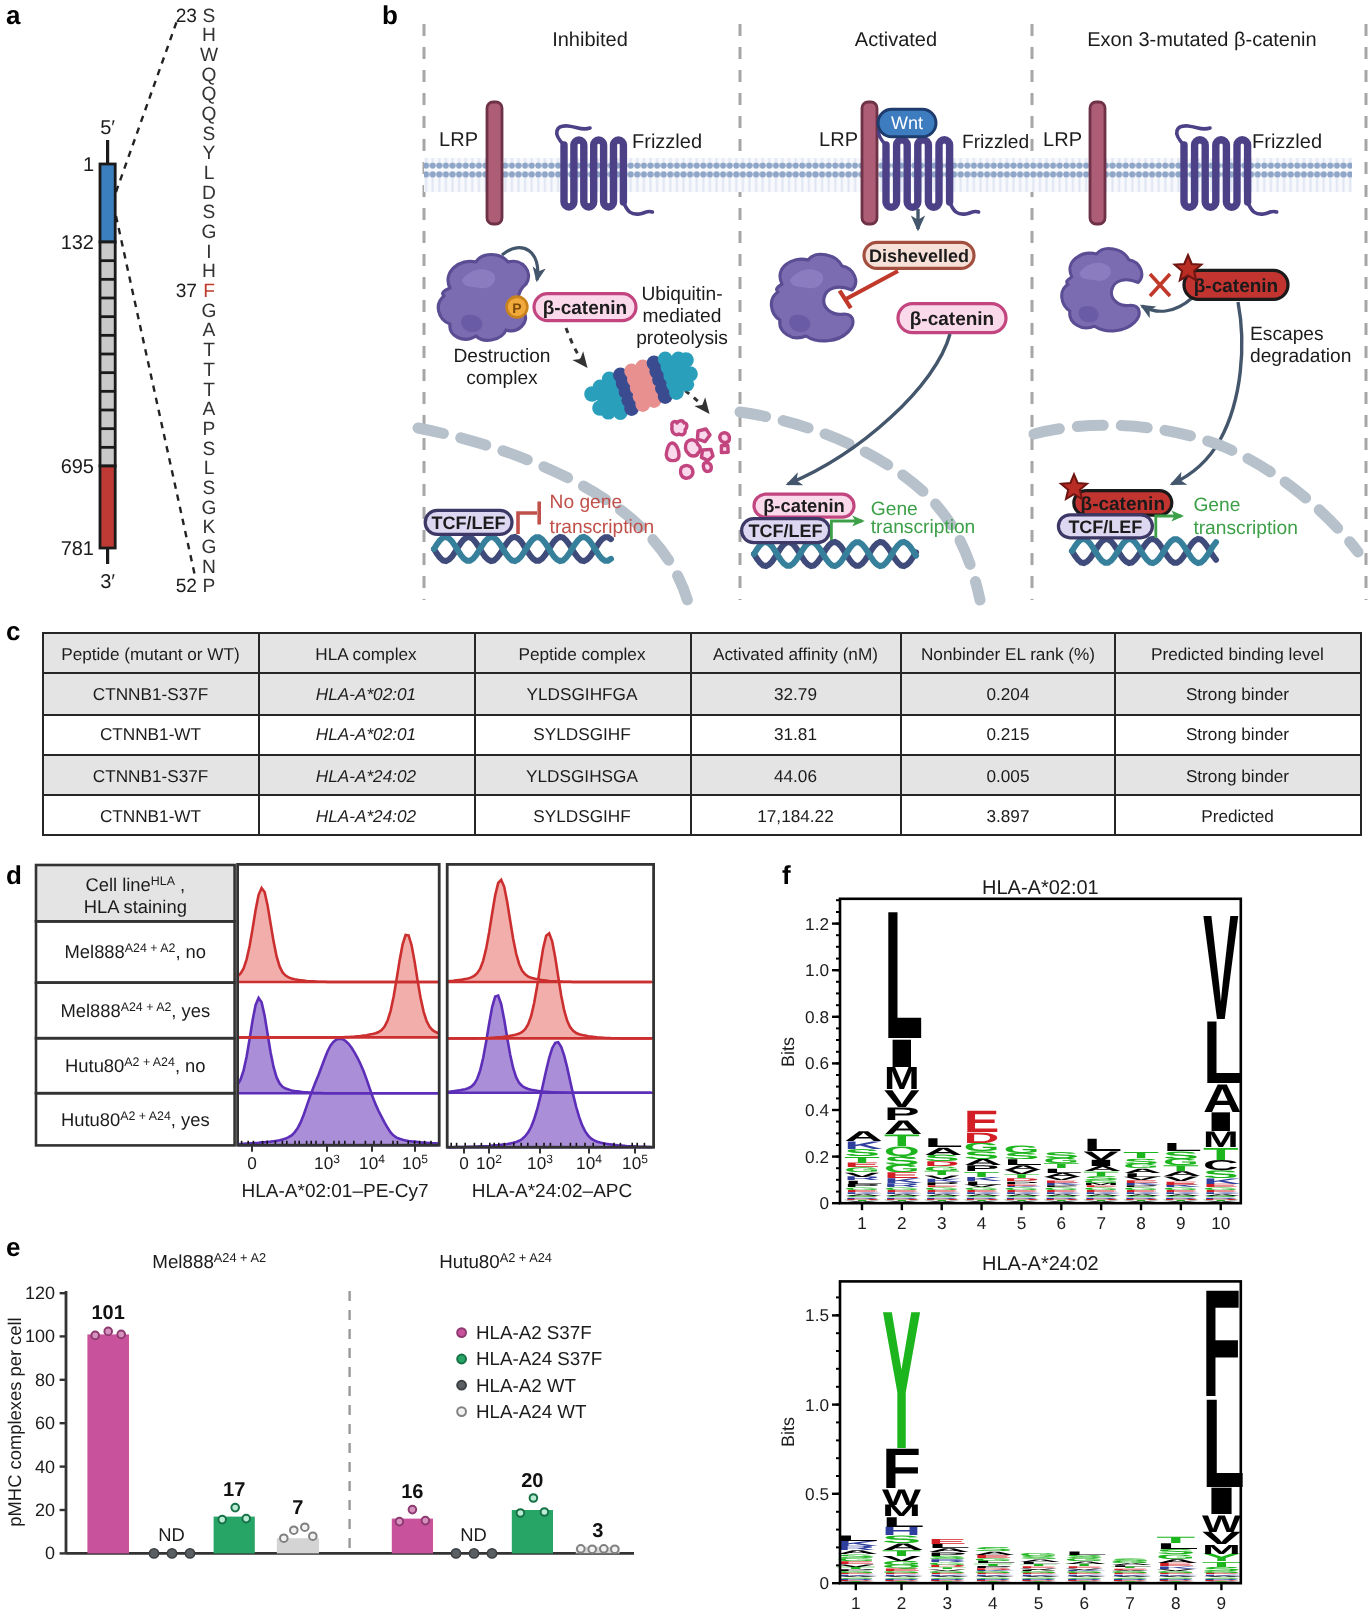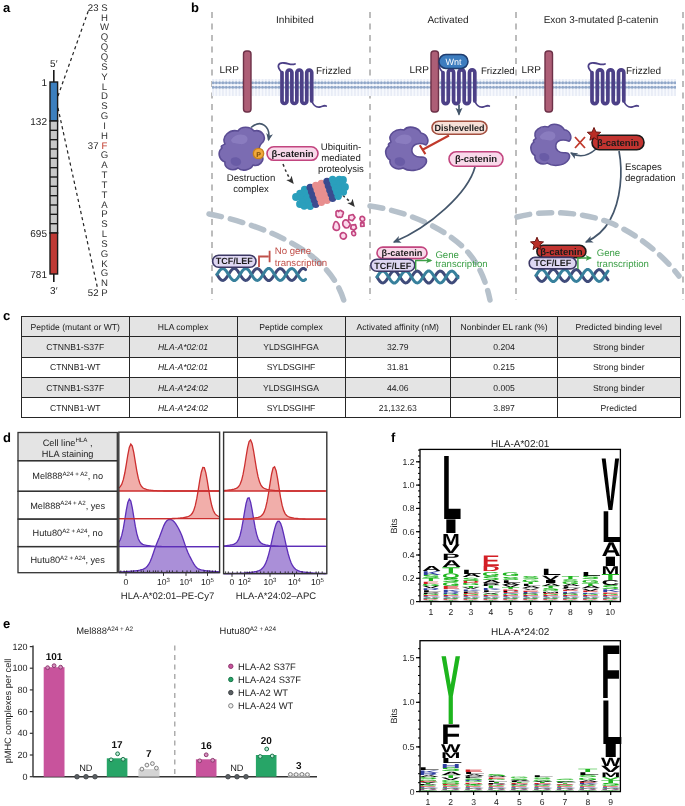--- a/index.html
+++ b/index.html
@@ -303,21 +303,21 @@
         <td><i>HLA-A*24:02</i></td>
         <td>YLDSGIHSGA</td>
         <td>44.06</td>
         <td>0.005</td>
         <td>Strong binder</td>
       </tr>
 <tr>
         <td>CTNNB1-WT</td>
         <td><i>HLA-A*24:02</i></td>
         <td>SYLDSGIHF</td>
-        <td>21,132.63</td>
+        <td>17,184.22</td>
         <td>3.897</td>
         <td>Predicted</td>
       </tr>
 </tbody>
   </table>
 <svg style="left:0;top:425px" width="390" height="185" viewBox="0 0 390 185">
 <rect x="18" y="7.5" width="99.3" height="28.200000000000003" fill="#e4e4e4"></rect>
 <rect x="18" y="7.5" width="99.3" height="28.200000000000003" fill="none" stroke="#333" stroke-width="1.3"></rect>
 <rect x="18" y="35.7" width="99.3" height="30.599999999999994" fill="none" stroke="#333" stroke-width="1.3"></rect>
 <rect x="18" y="66.3" width="99.3" height="27.799999999999997" fill="none" stroke="#333" stroke-width="1.3"></rect>

